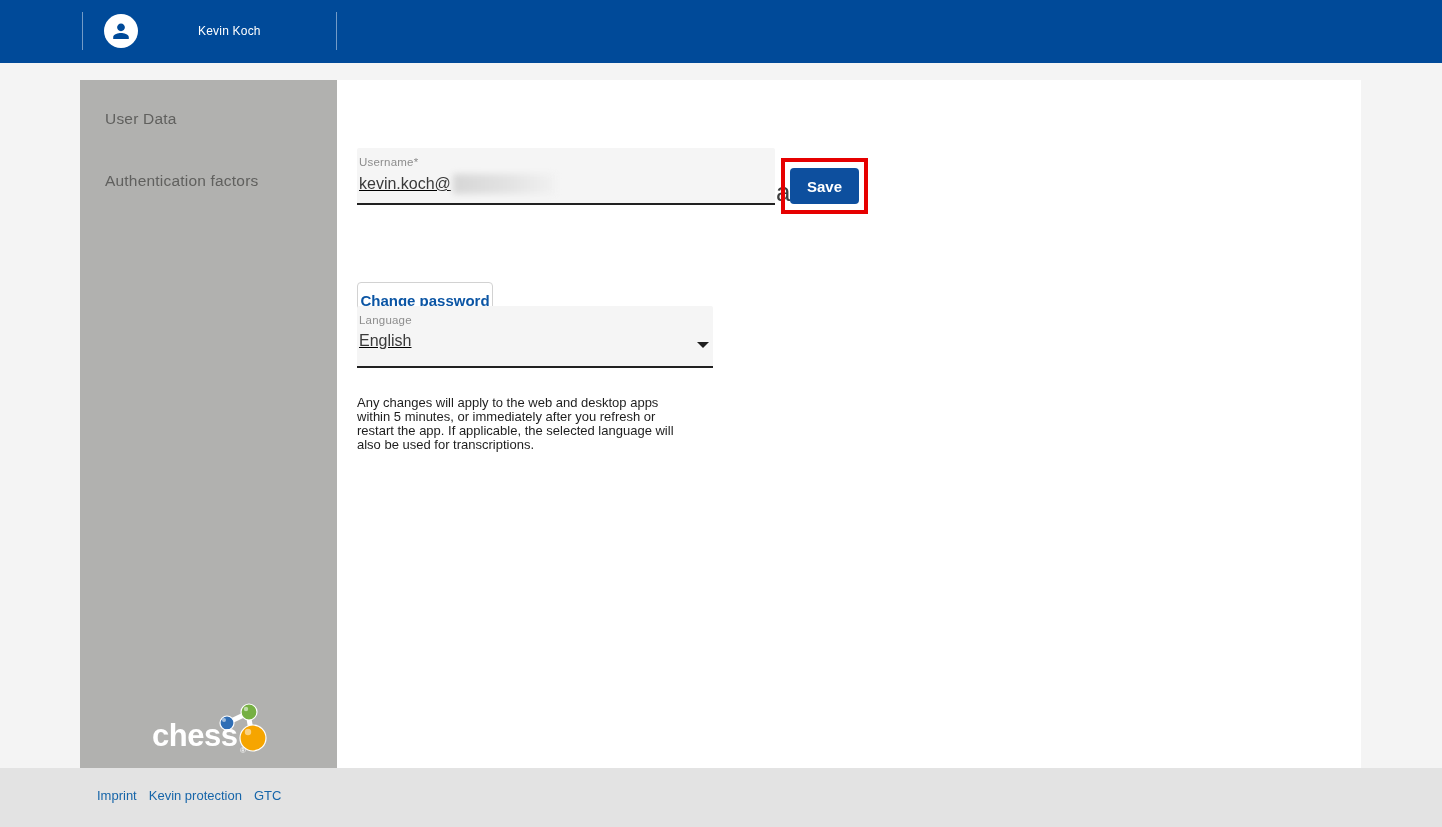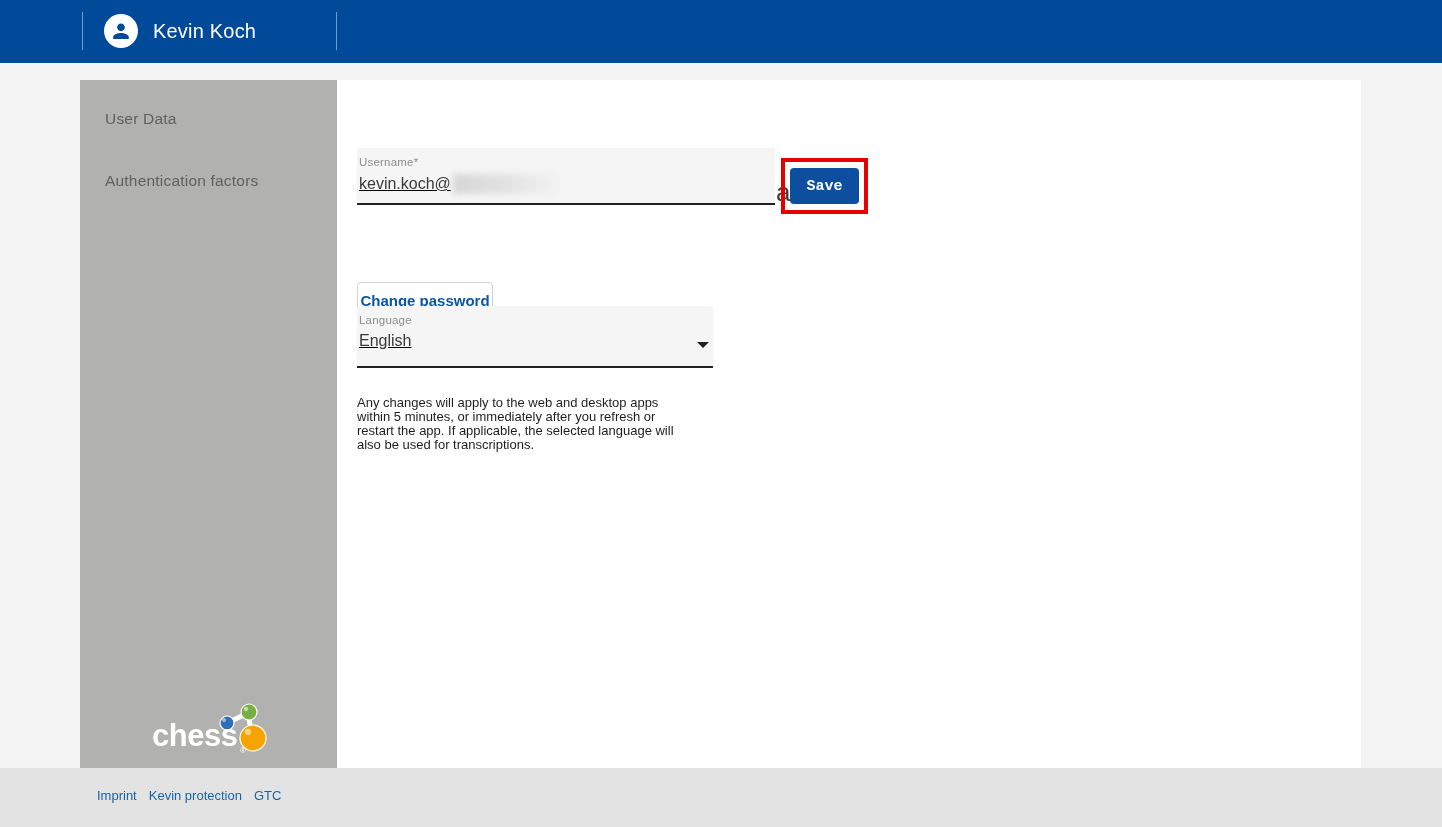--- a/index.html
+++ b/index.html
@@ -7,21 +7,21 @@
   body { font-family: "Liberation Sans", sans-serif; background: #f4f4f4; overflow: hidden; }
   .screen { position: relative; width: 1442px; height: 827px; background: #f4f4f4; }
 
   
   .topbar { position: absolute; left: 0; top: 0; width: 1442px; height: 63px; background: #004a99; }
   .topbar-divider { position: absolute; top: 12px; width: 1px; height: 38px; background: rgba(255,255,255,0.45); }
   .topbar-divider.d1 { left: 82px; }
   .topbar-divider.d2 { left: 336px; }
   .user-chip { position: absolute; left: 104px; top: 14px; display: flex; align-items: center; gap: 15px; cursor: pointer; }
   .avatar { width: 34px; height: 34px; background: #ffffff; border-radius: 50%; display: flex; align-items: center; justify-content: center; }
-  .user-name { color: #ffffff; font-size: 20px; letter-spacing: 0.2px; }
+  .user-name { color: #ffffff; font-size: 12px; letter-spacing: 0.2px; margin-left: 45px; }
 
   
   .sidebar { position: absolute; left: 80px; top: 80px; width: 257px; height: 688px; background: #b1b1af; }
   .nav-item { position: absolute; left: 80px; width: 257px; height: 46px; line-height: 46px; padding-left: 25px;
               color: #60605e; font-size: 15.5px; letter-spacing: 0.2px; cursor: pointer; }
   .nav-item.i0 { top: 96px; }
   .nav-item.i1 { top: 158px; }
 
   
   .logo { position: absolute; left: 150px; top: 698px; width: 130px; height: 62px; }
@@ -36,21 +36,21 @@
   .field { position: absolute; background: #f5f5f5; border-bottom: 2px solid #212121; border-radius: 2px 2px 0 0; padding: 8px 2px 0 2px; }
   .field-label { display: block; font-size: 11.5px; color: #8d8d8d; letter-spacing: 0.2px; }
   .field-value-row { display: flex; align-items: center; margin-top: 6px; text-decoration: underline; }
   .field-value { font-size: 16px; color: #3a3a3a; }
   .username-field { left: 357px; top: 148px; width: 418px; height: 57px; }
   .redacted { display: inline-block; width: 102px; height: 20px; margin-left: 2px; border-radius: 2px;
               background: linear-gradient(90deg, #d6d6d6, #e3e3e3 55%, #f1f1f1); filter: blur(3px); }
 
   .save-annotation { position: absolute; left: 781px; top: 158px; border: 4px solid #e60000; padding: 6px 5px; background: transparent; }
   .save-btn { width: 69px; height: 36px; background: #0d4f9e; color: #ffffff; border: none; border-radius: 4px;
-              font-family: Liberation Mono, monospace; font-size: 15px; font-weight: bold; cursor: pointer; }
+              font-family: Liberation Sans, sans-serif; font-size: 15px; font-weight: bold; cursor: pointer; }
 
   .change-pw { position: absolute; left: 357px; top: 238px; width: 136px; height: 36px; background: #ffffff;
                border: 1px solid #d2d2d2; border-radius: 4px; color: #0b55a4; font-family: "Liberation Sans", sans-serif;
                font-size: 15px; font-weight: bold; cursor: pointer; margin-top: 44px; }
 
   .language-field { left: 357px; top: 306px; width: 356px; height: 62px; cursor: pointer; }
   .dropdown-arrow { position: absolute; right: 4px; top: 36px; width: 0; height: 0;
                     border-left: 6px solid transparent; border-right: 6px solid transparent; border-top: 6px solid #1f1f1f; }
 
   .help-text { position: absolute; left: 357px; top: 396px; width: 336px; font-size: 13px; line-height: 14px; color: #1e1e1e; }

